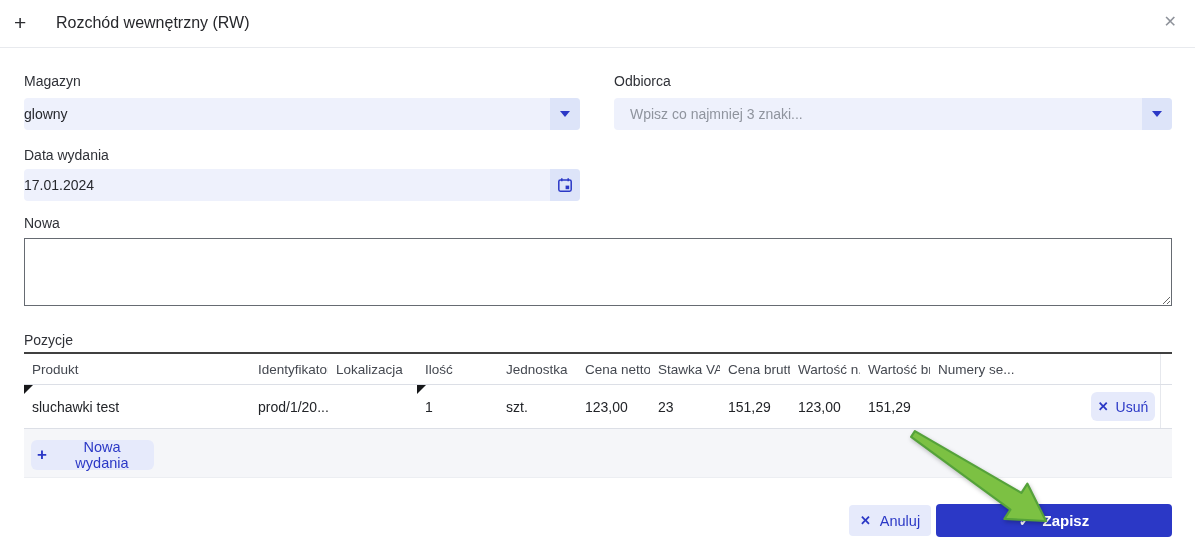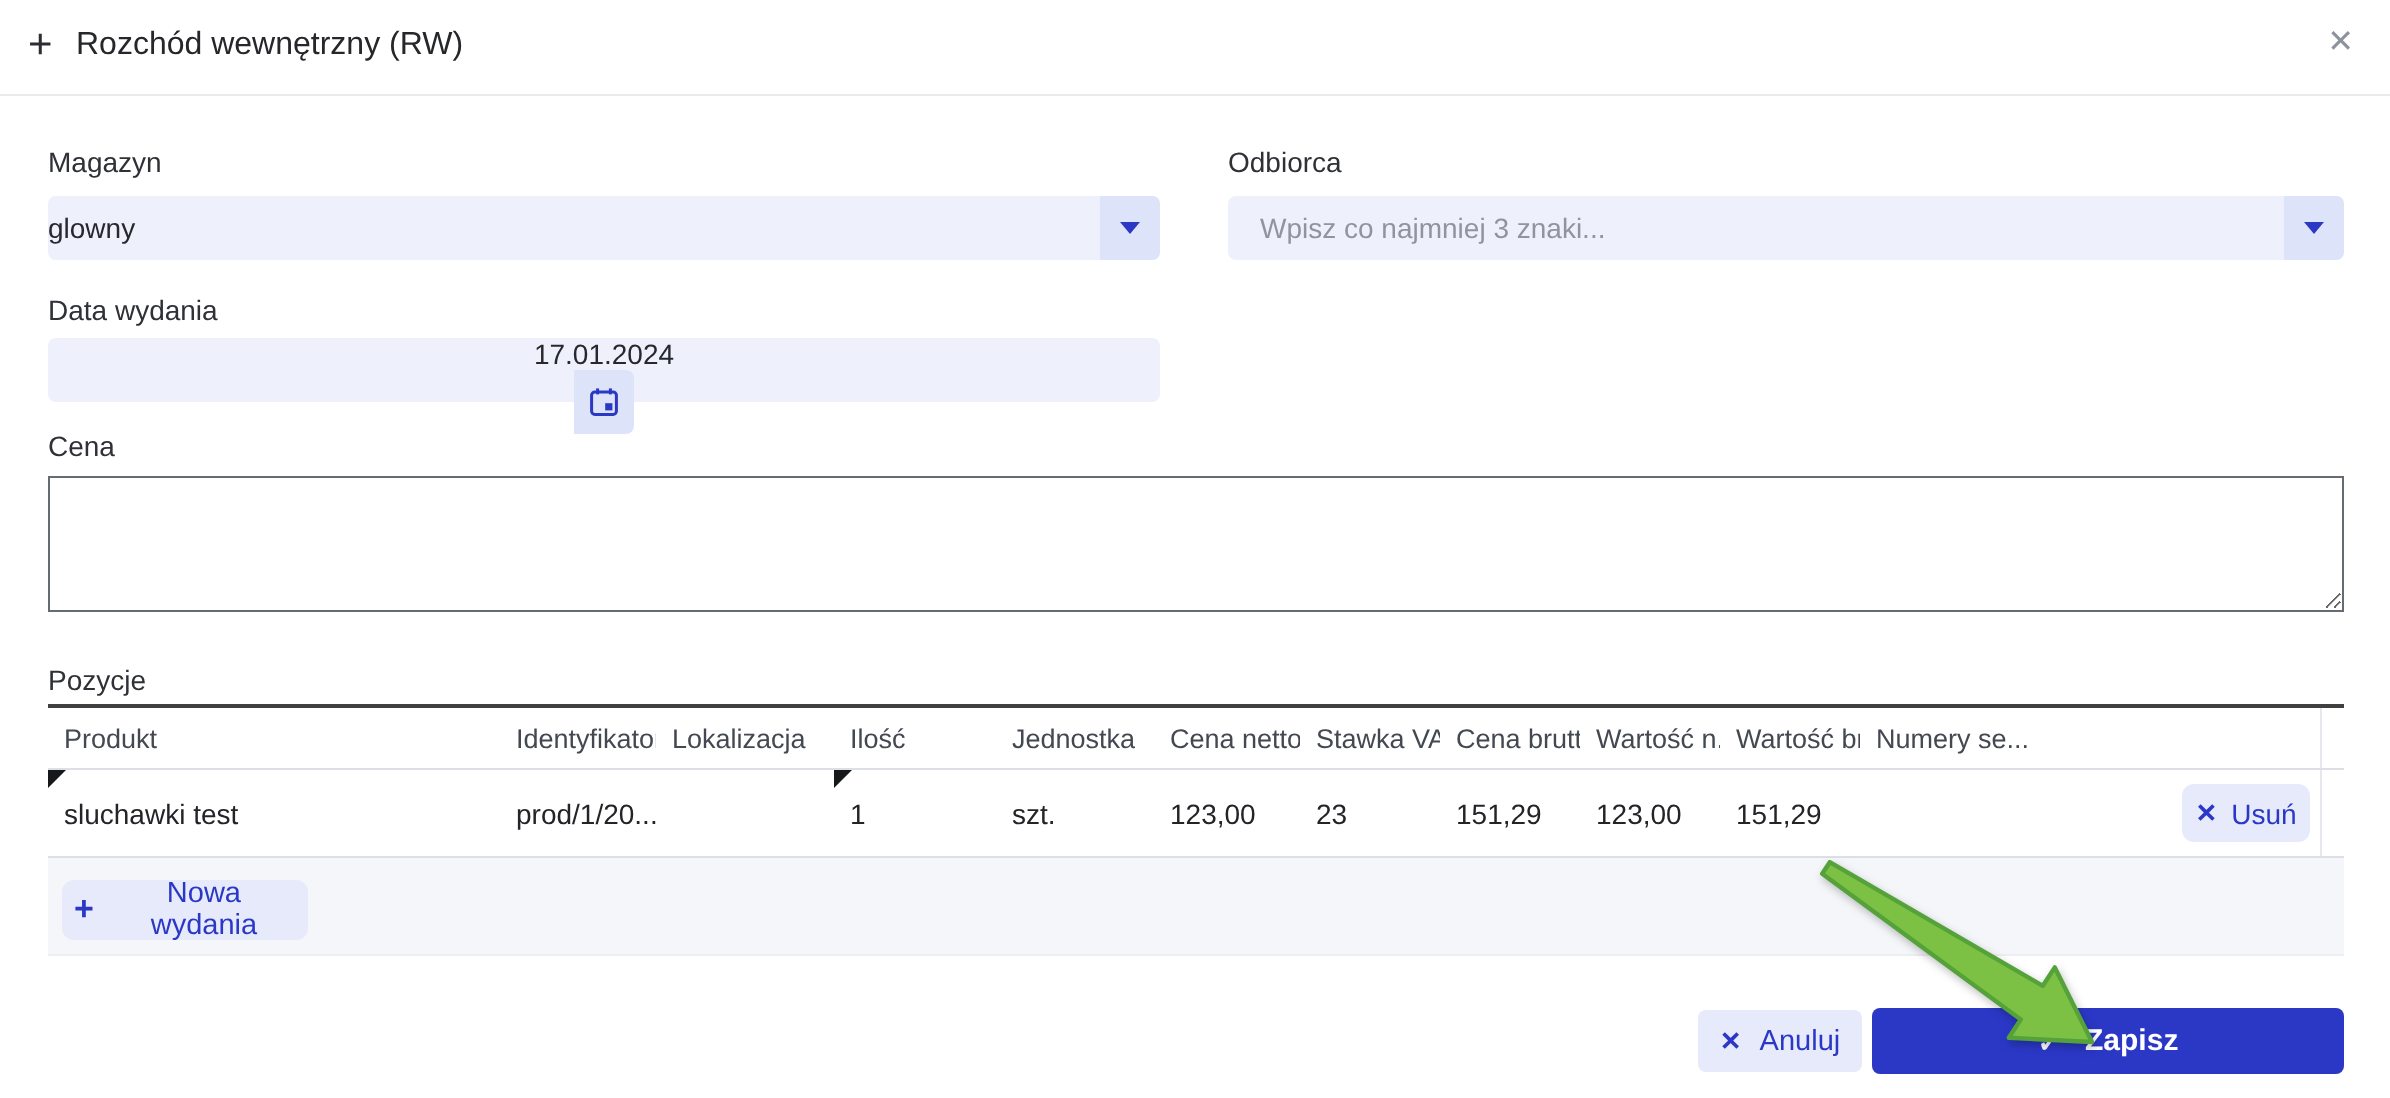--- a/index.html
+++ b/index.html
@@ -4,21 +4,21 @@
 <style>
   html,body{margin:0;padding:0;}
   body{
     width:1195px;height:549px;background:#ffffff;overflow:hidden;
     font-family:"Liberation Sans", sans-serif;position:relative;
     -webkit-font-smoothing:antialiased;
   }
   
   .modal-header{position:absolute;top:0;left:0;width:1195px;height:47px;border-bottom:1px solid #e8eaee;background:#fff;}
   .hdr-plus{position:absolute;left:14px;top:11px;font-size:21px;font-weight:400;color:#2c2d31;line-height:24px;}
-  .hdr-title{position:absolute;left:38px;top:14px;font-size:16px;font-weight:500;color:#26272b;}
+  .hdr-title{position:absolute;left:56px;top:14px;font-size:16px;font-weight:500;color:#26272b;}
   .hdr-close{position:absolute;right:18px;top:12px;font-size:16px;color:#8e929a;cursor:pointer;line-height:20px;}
   
   .form-label{position:absolute;font-size:14px;color:#2f3137;}
   .select-field{
     position:absolute;height:32px;background:#eef1fc;border-radius:4px;
     display:flex;align-items:center;box-sizing:border-box;
   }
   .field-value{flex:1;padding-left:0;font-size:14px;color:#26282d;}
   .field-input{
     flex:1;border:none;background:transparent;outline:none;padding-left:16px;
@@ -89,33 +89,33 @@
 
 <label class="form-label" style="left:614px;top:73px;">Odbiorca</label>
 <div class="select-field" style="left:614px;top:98px;width:558px;">
   <input class="field-input" placeholder="Wpisz co najmniej 3 znaki..." style="">
   <span class="dd-btn">
     <span class="dd-triangle"></span>
   </span>
 </div>
 
 <label class="form-label" style="left:24px;top:147px;">Data wydania</label>
-<div class="select-field" style="left:24px;top:169px;width:556px;flex-direction:column;">
+<div class="select-field" style="left:24px;top:169px;width:556px;">
   <span class="field-value">17.01.2024</span>
   <span class="dd-btn">
     <svg class="cal-icon" width="16" height="16" viewBox="0 0 16 16">
       <rect x="1.8" y="3" width="12.4" height="11.2" rx="1.6" fill="none" stroke="#2b38c6" stroke-width="1.5"></rect>
       <line x1="4.8" y1="1.2" x2="4.8" y2="4.2" stroke="#2b38c6" stroke-width="1.5"></line>
       <line x1="11.2" y1="1.2" x2="11.2" y2="4.2" stroke="#2b38c6" stroke-width="1.5"></line>
       <rect x="8.6" y="8.6" width="3.6" height="3.6" fill="#2b38c6"></rect>
     </svg>
   </span>
 </div>
 
-<label class="form-label" style="left:24px;top:215px;">Cena</label>
+<label class="form-label" style="left:24px;top:215px;">Nowa</label>
 <textarea class="opis-area" value="" style=""></textarea>
 
 <label class="form-label" style="left:24px;top:332px;">Pozycje</label>
 
 <div class="pos-table">
   <div class="tgrid thead">
     <div class="th">Produkt</div>
     <div class="th">Identyfikator</div>
     <div class="th">Lokalizacja</div>
     <div class="th">Ilość</div>

